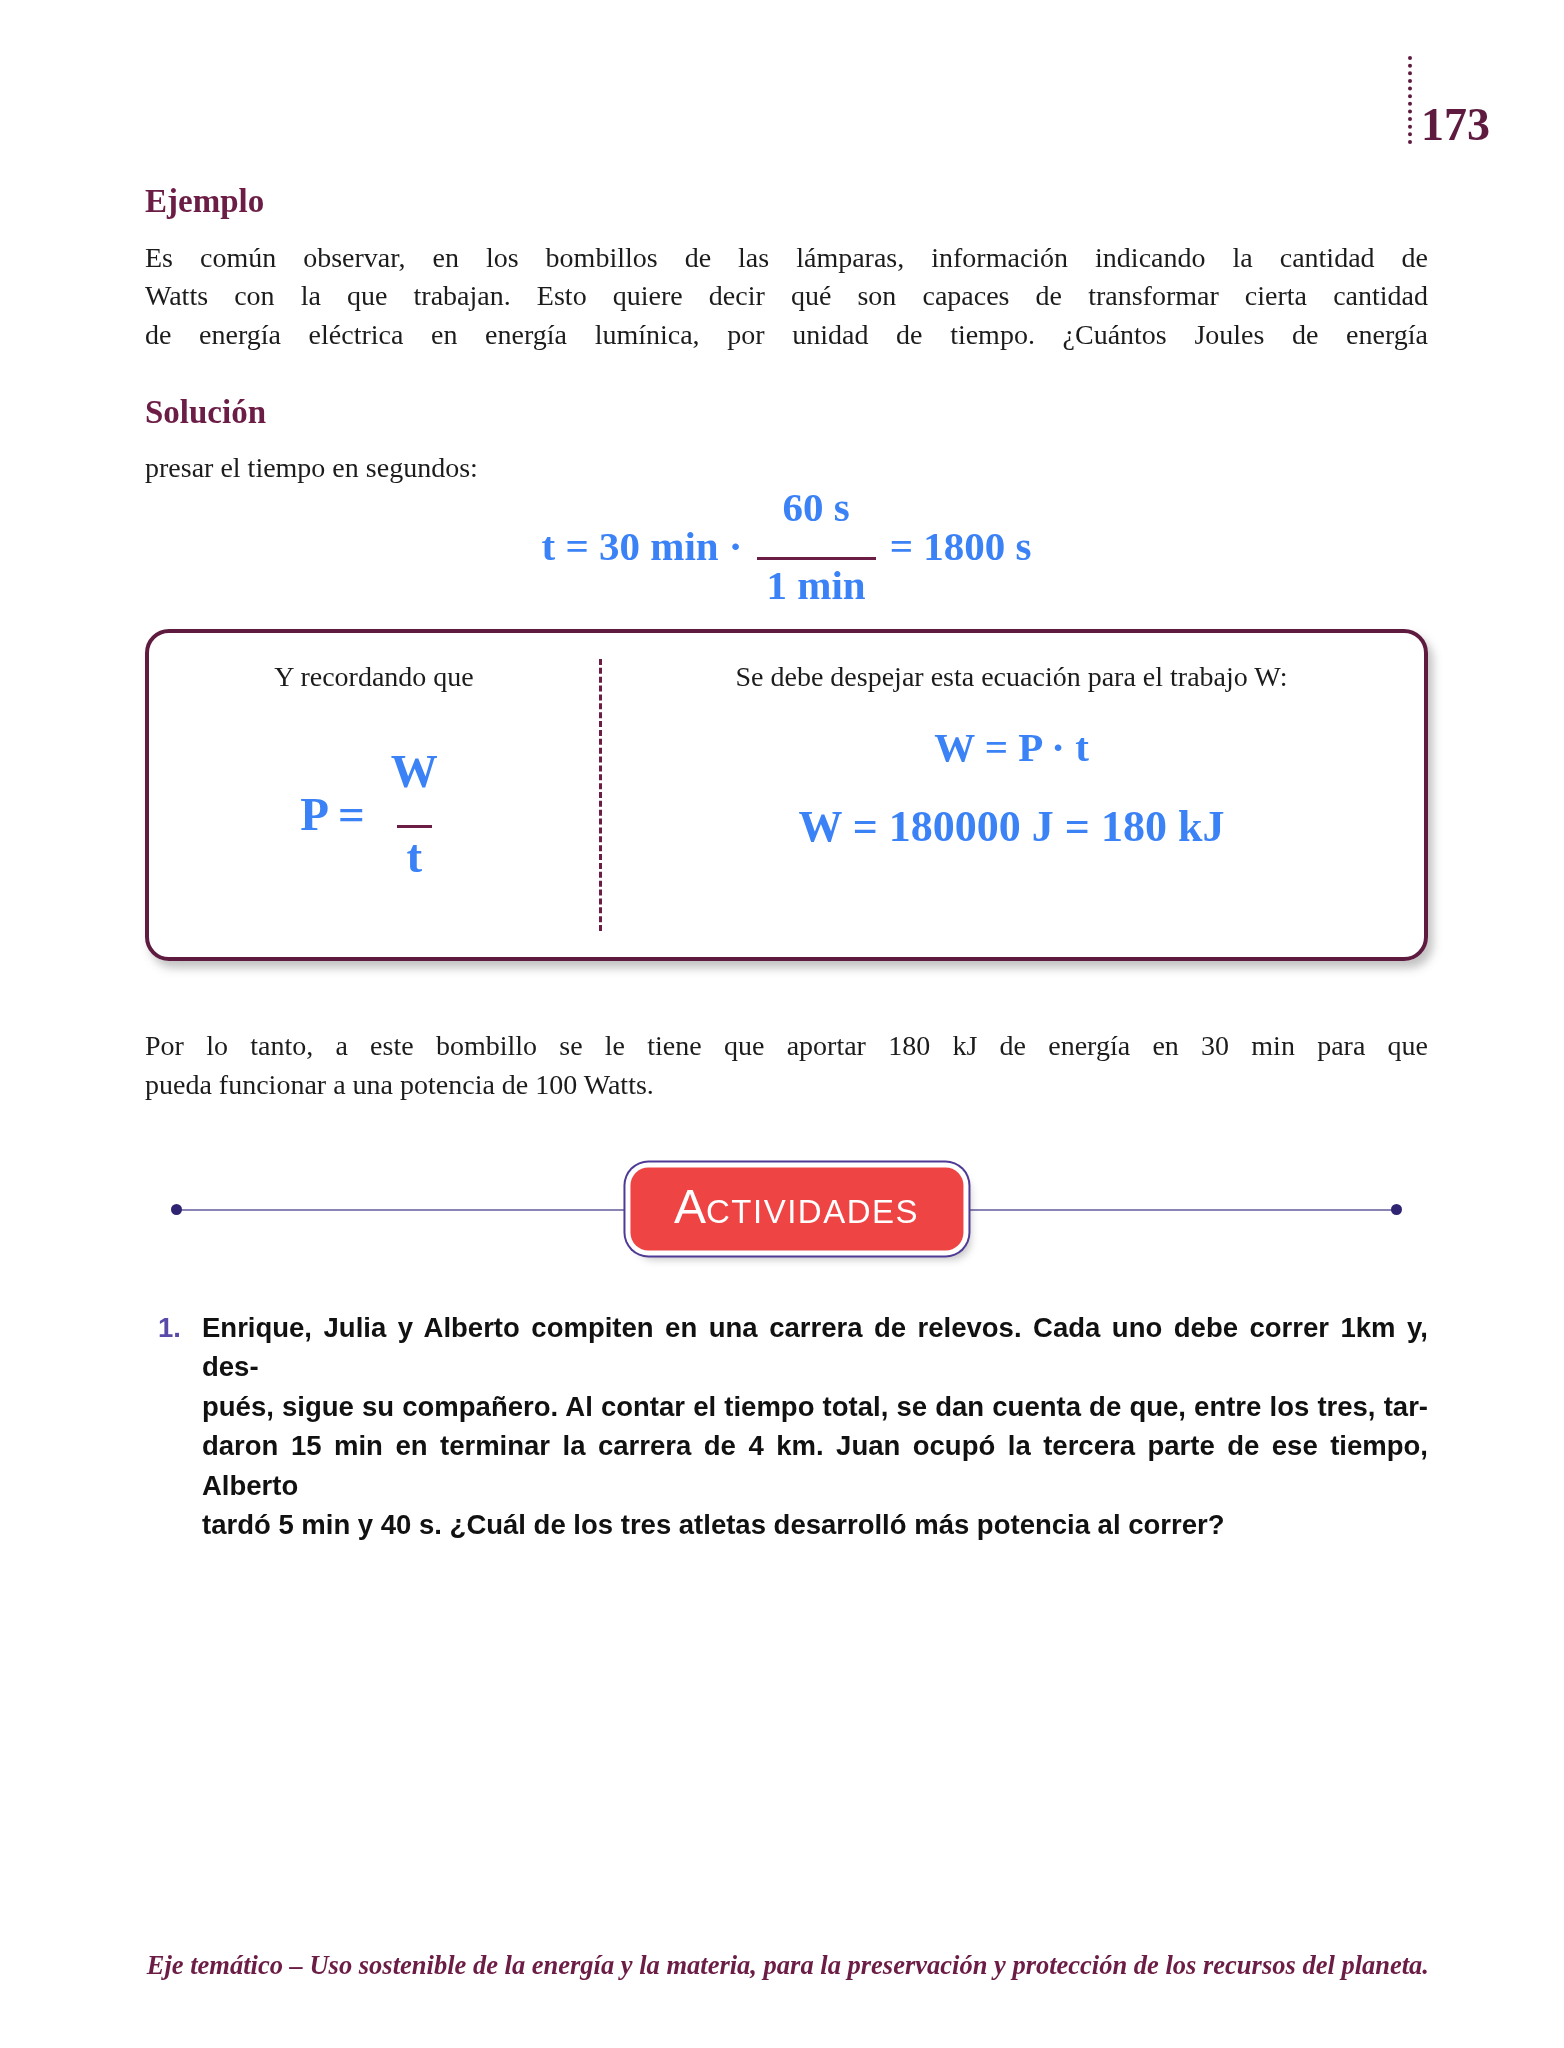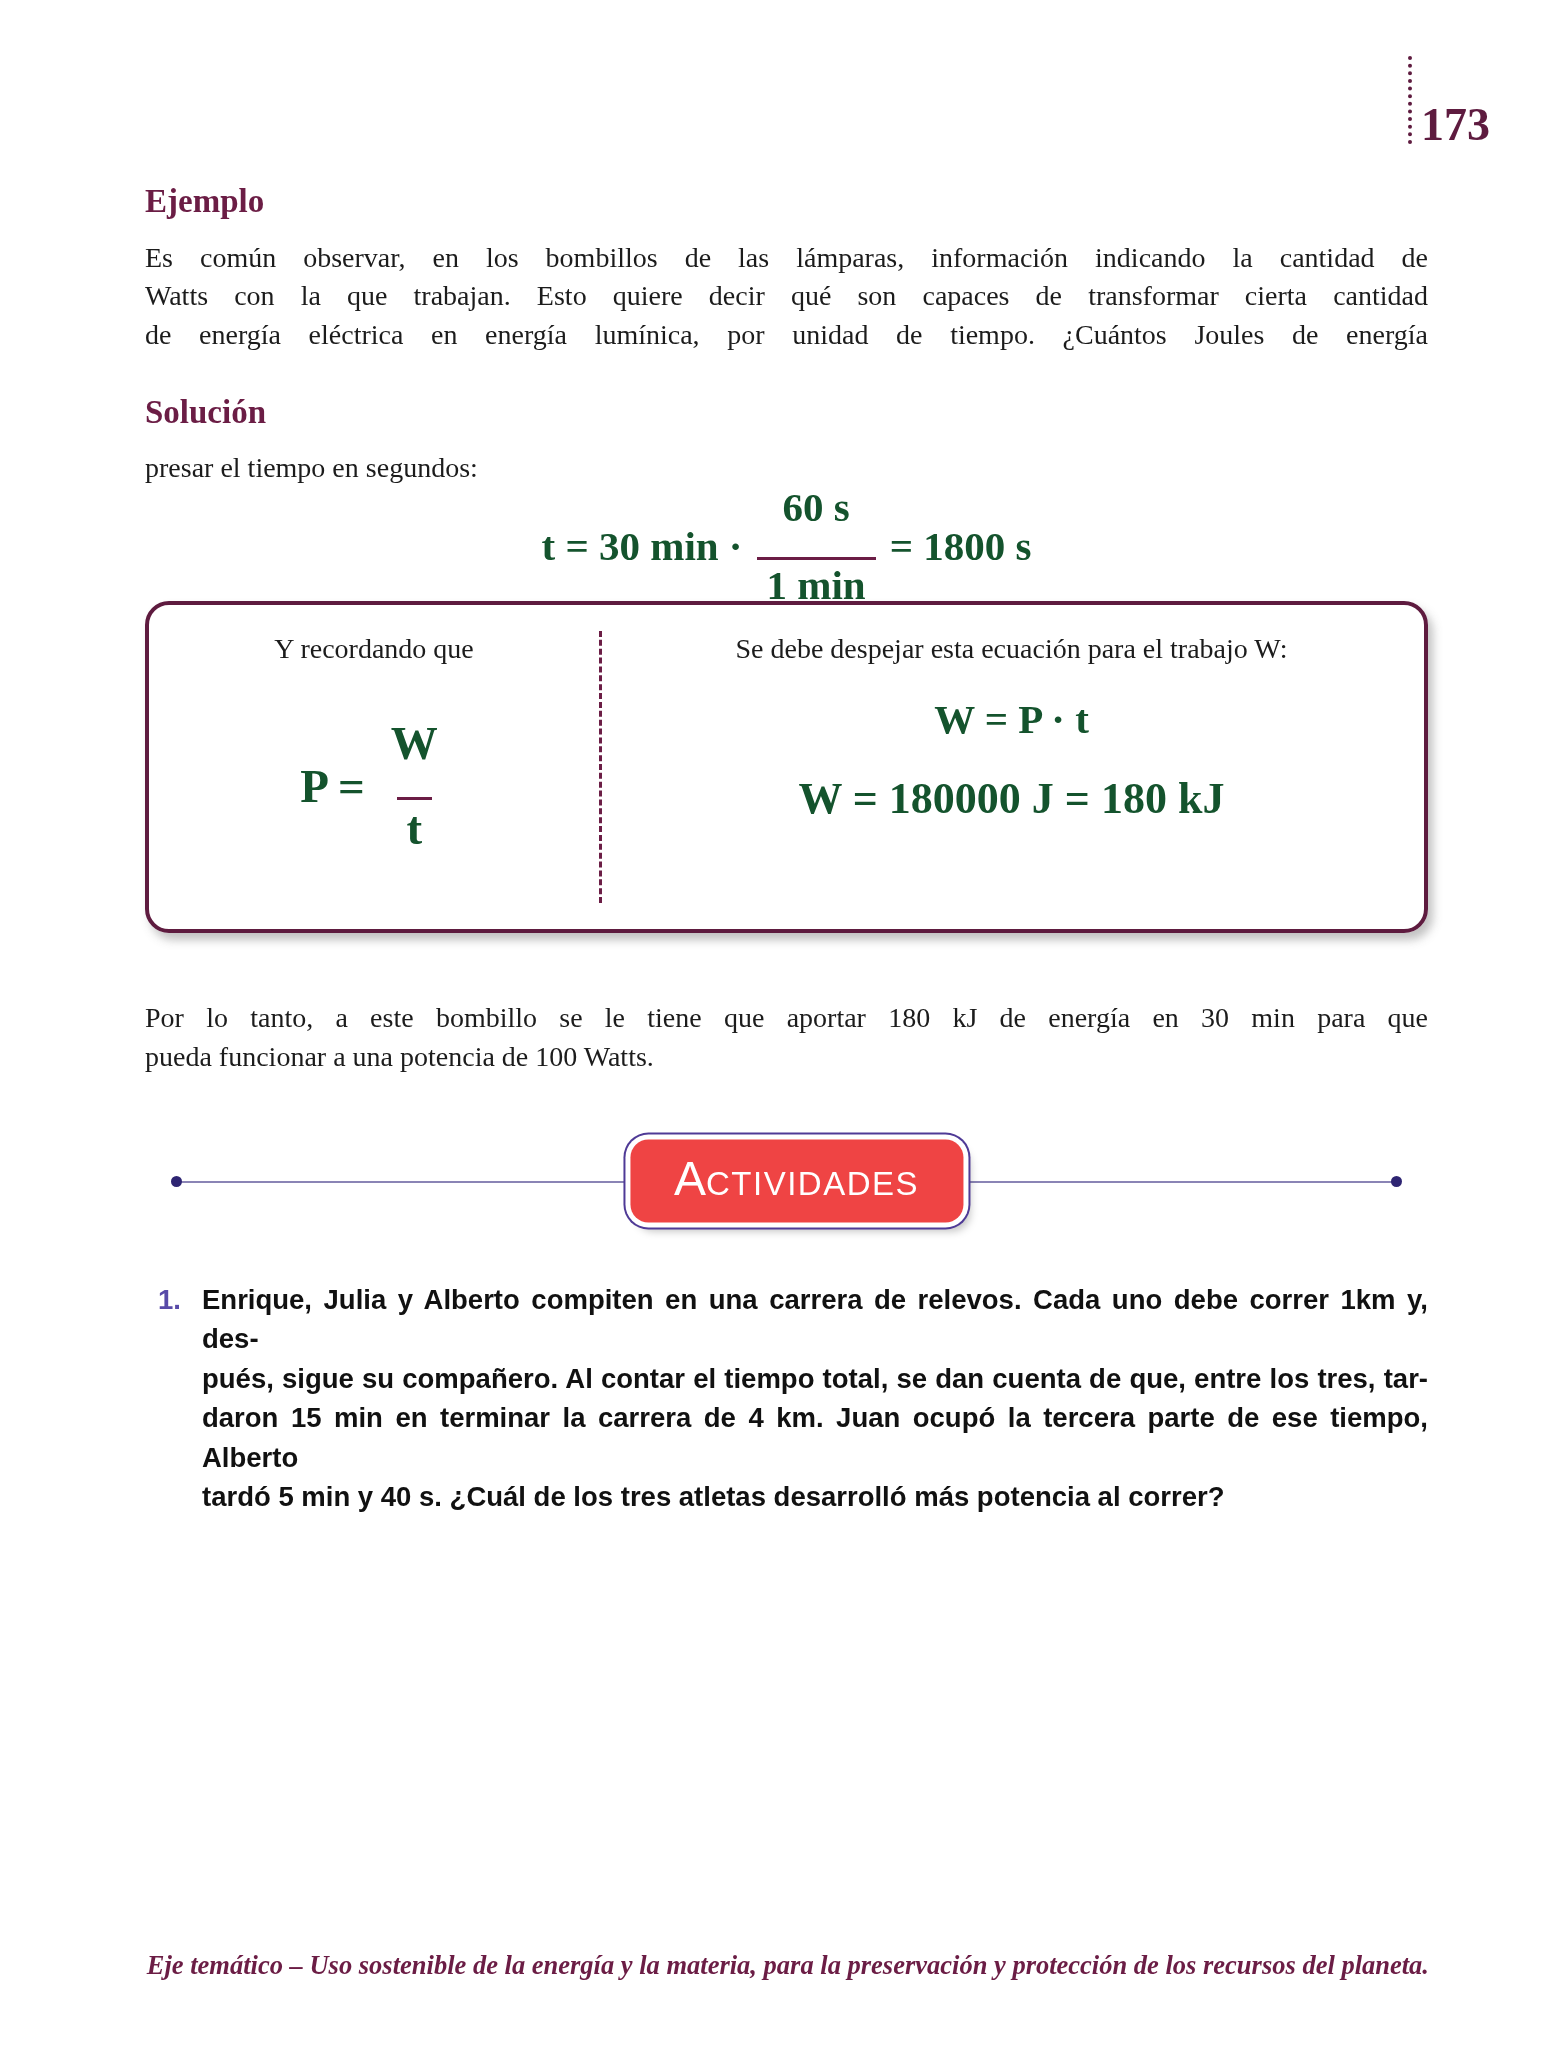--- a/index.html
+++ b/index.html
@@ -26,33 +26,33 @@
   }
   .para { font-size:28px; line-height:38.8px; color:#1c1c1c; }
   .para .tline { text-align:justify; text-align-last:justify; }
   .para .tline.last { text-align-last:left; }
 
   .para-intro { margin-top:17px; }
   .heading-solucion { margin-top:38px; }
   .para-sol { margin-top:16px; }
 
   
-  .eq { color:#14532d; font-weight:bold; }
+  .eq { color:#3b82f6; font-weight:bold; }
   .eq-time {
     margin-top:4px; height:110px;
     display:flex; justify-content:center; align-items:center; gap:14px;
     font-size:41px;
   }
   .frac { display:inline-flex; flex-direction:column; align-items:center;gap:24px; }
   .frac .num { padding:0 10px 4px; line-height:1.05; }
   .frac .den { border-top:3px solid #6b1d45; padding:4px 10px 0; line-height:1.05; }
 
   
   .recap-box {
-    position:relative; height:332px;
+    position:relative; margin-top:28px; height:332px;
     border:4px solid #5e1b3f; border-radius:24px;
     box-shadow:5px 7px 10px rgba(80,80,80,0.35);
     display:flex;
   }
   .box-divider {
     position:absolute; left:450px; top:26px; bottom:26px; width:0;
     border-left:3px dashed #6b1d45;
   }
   .box-left { width:450px; padding-top:28px; text-align:center; }
   .box-left-intro { font-size:28px; }

